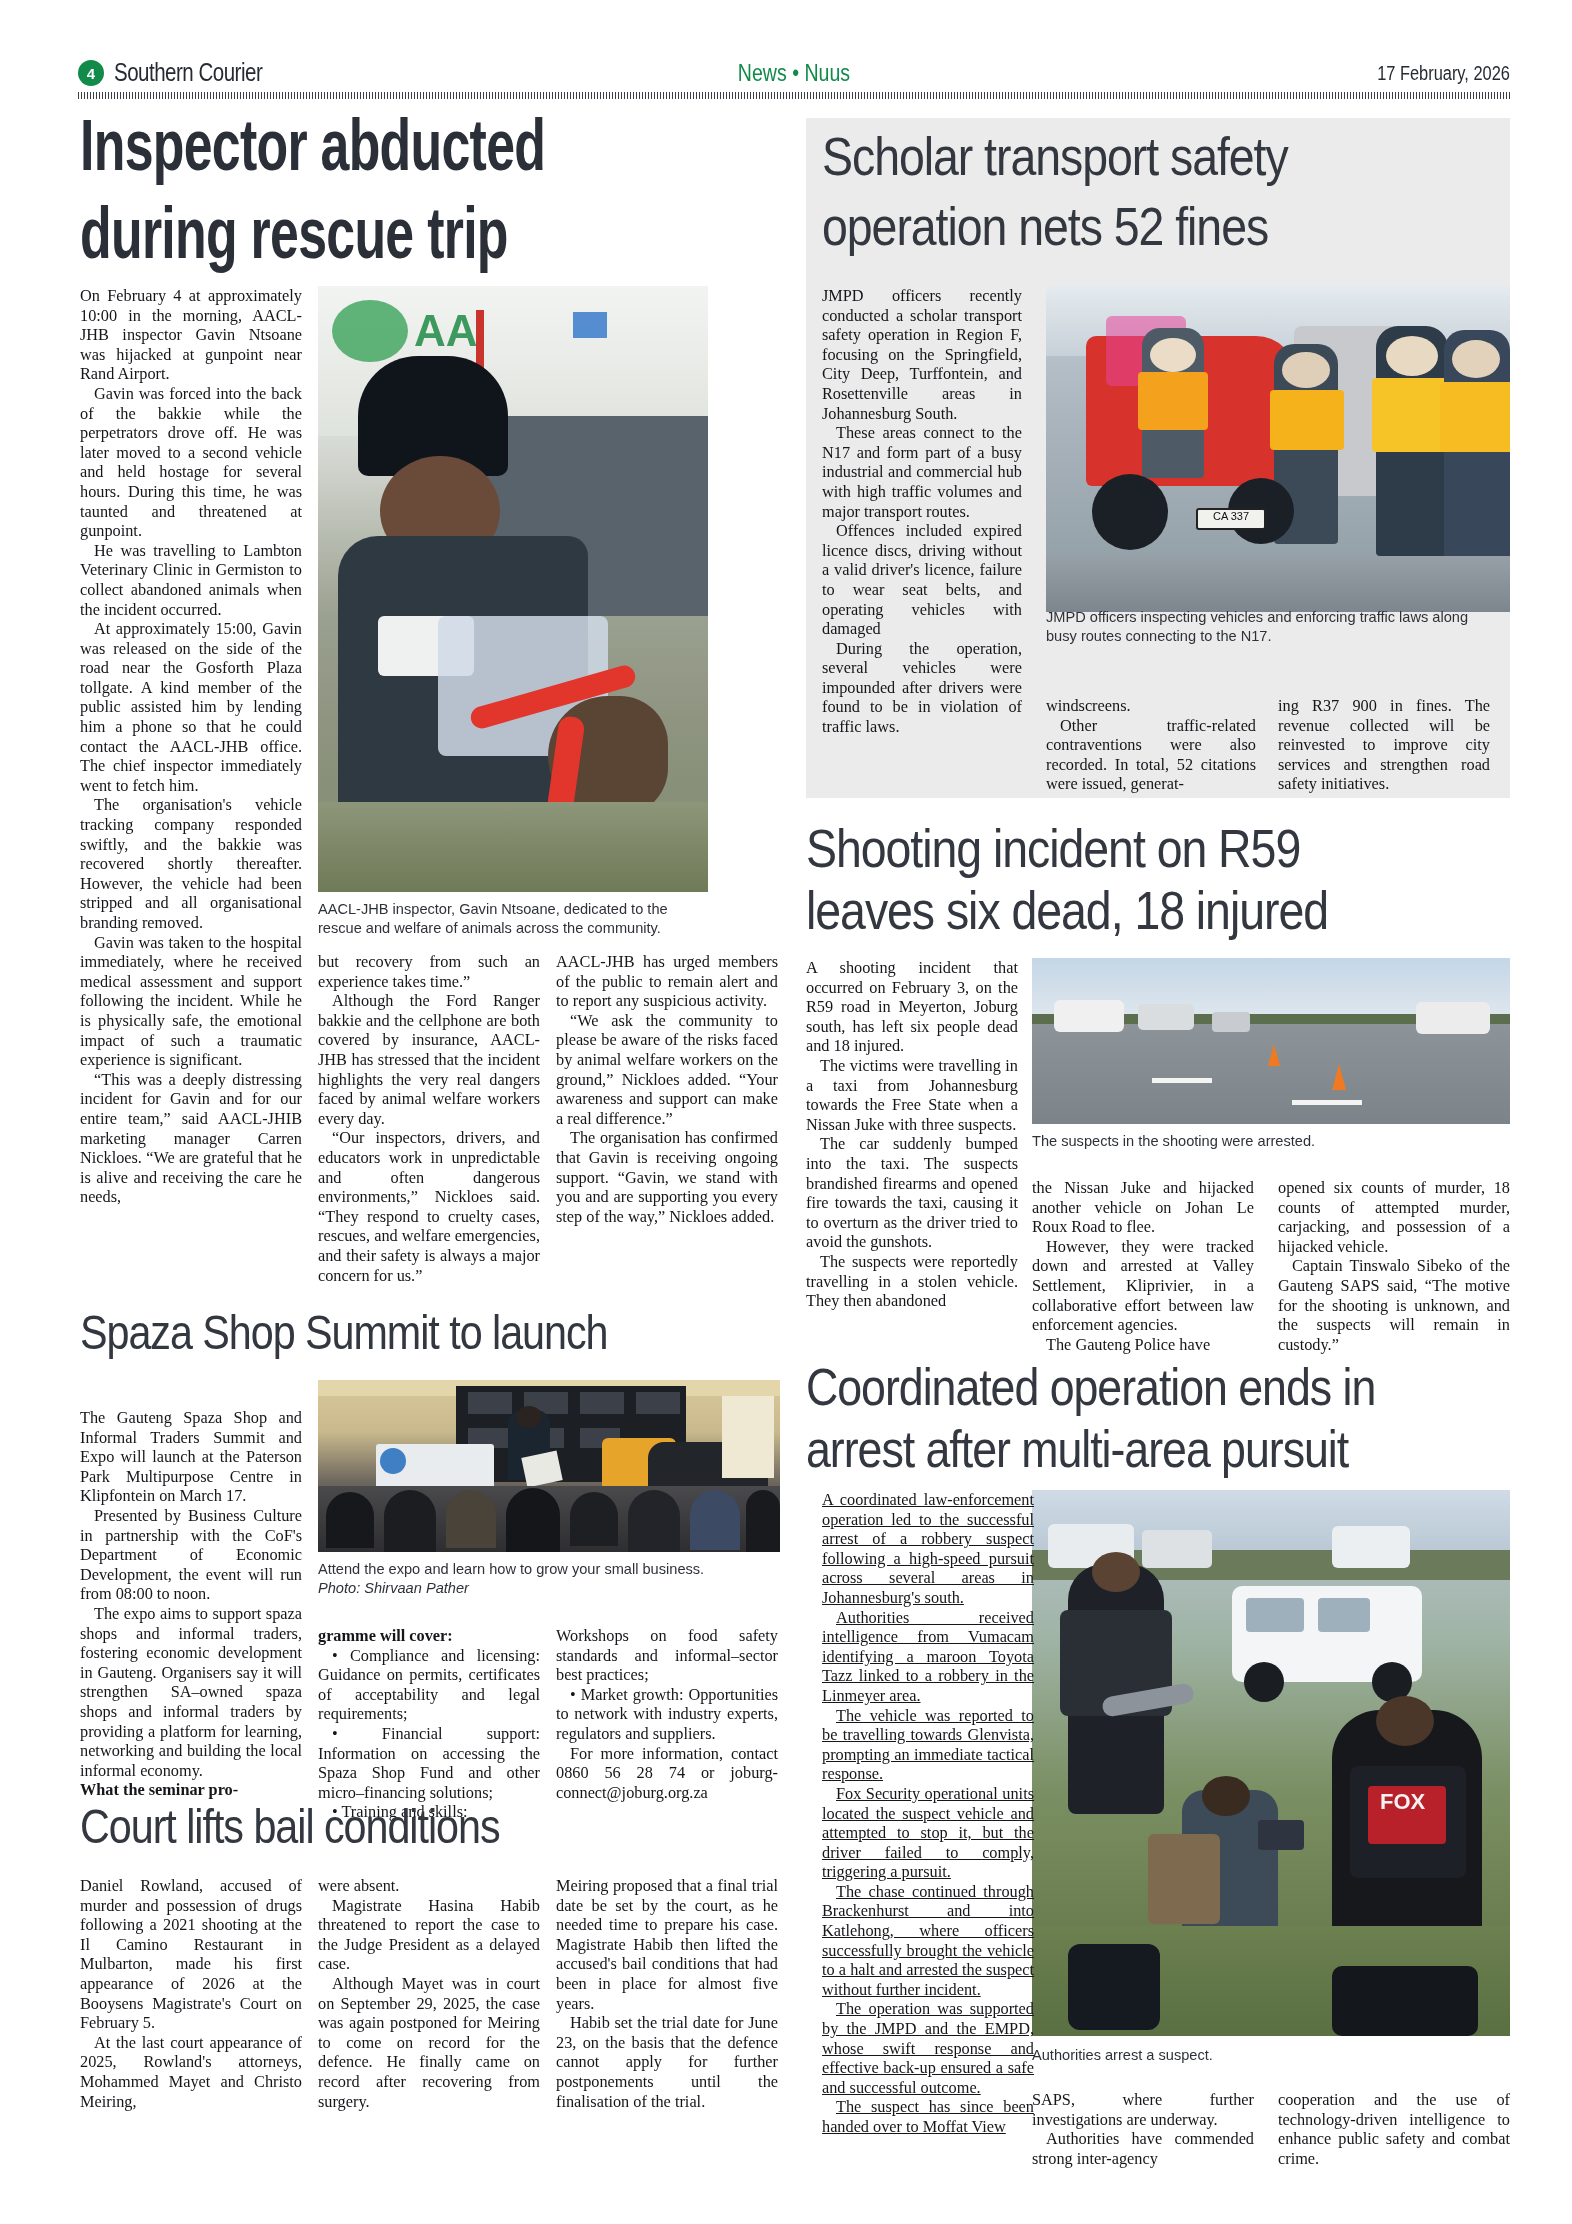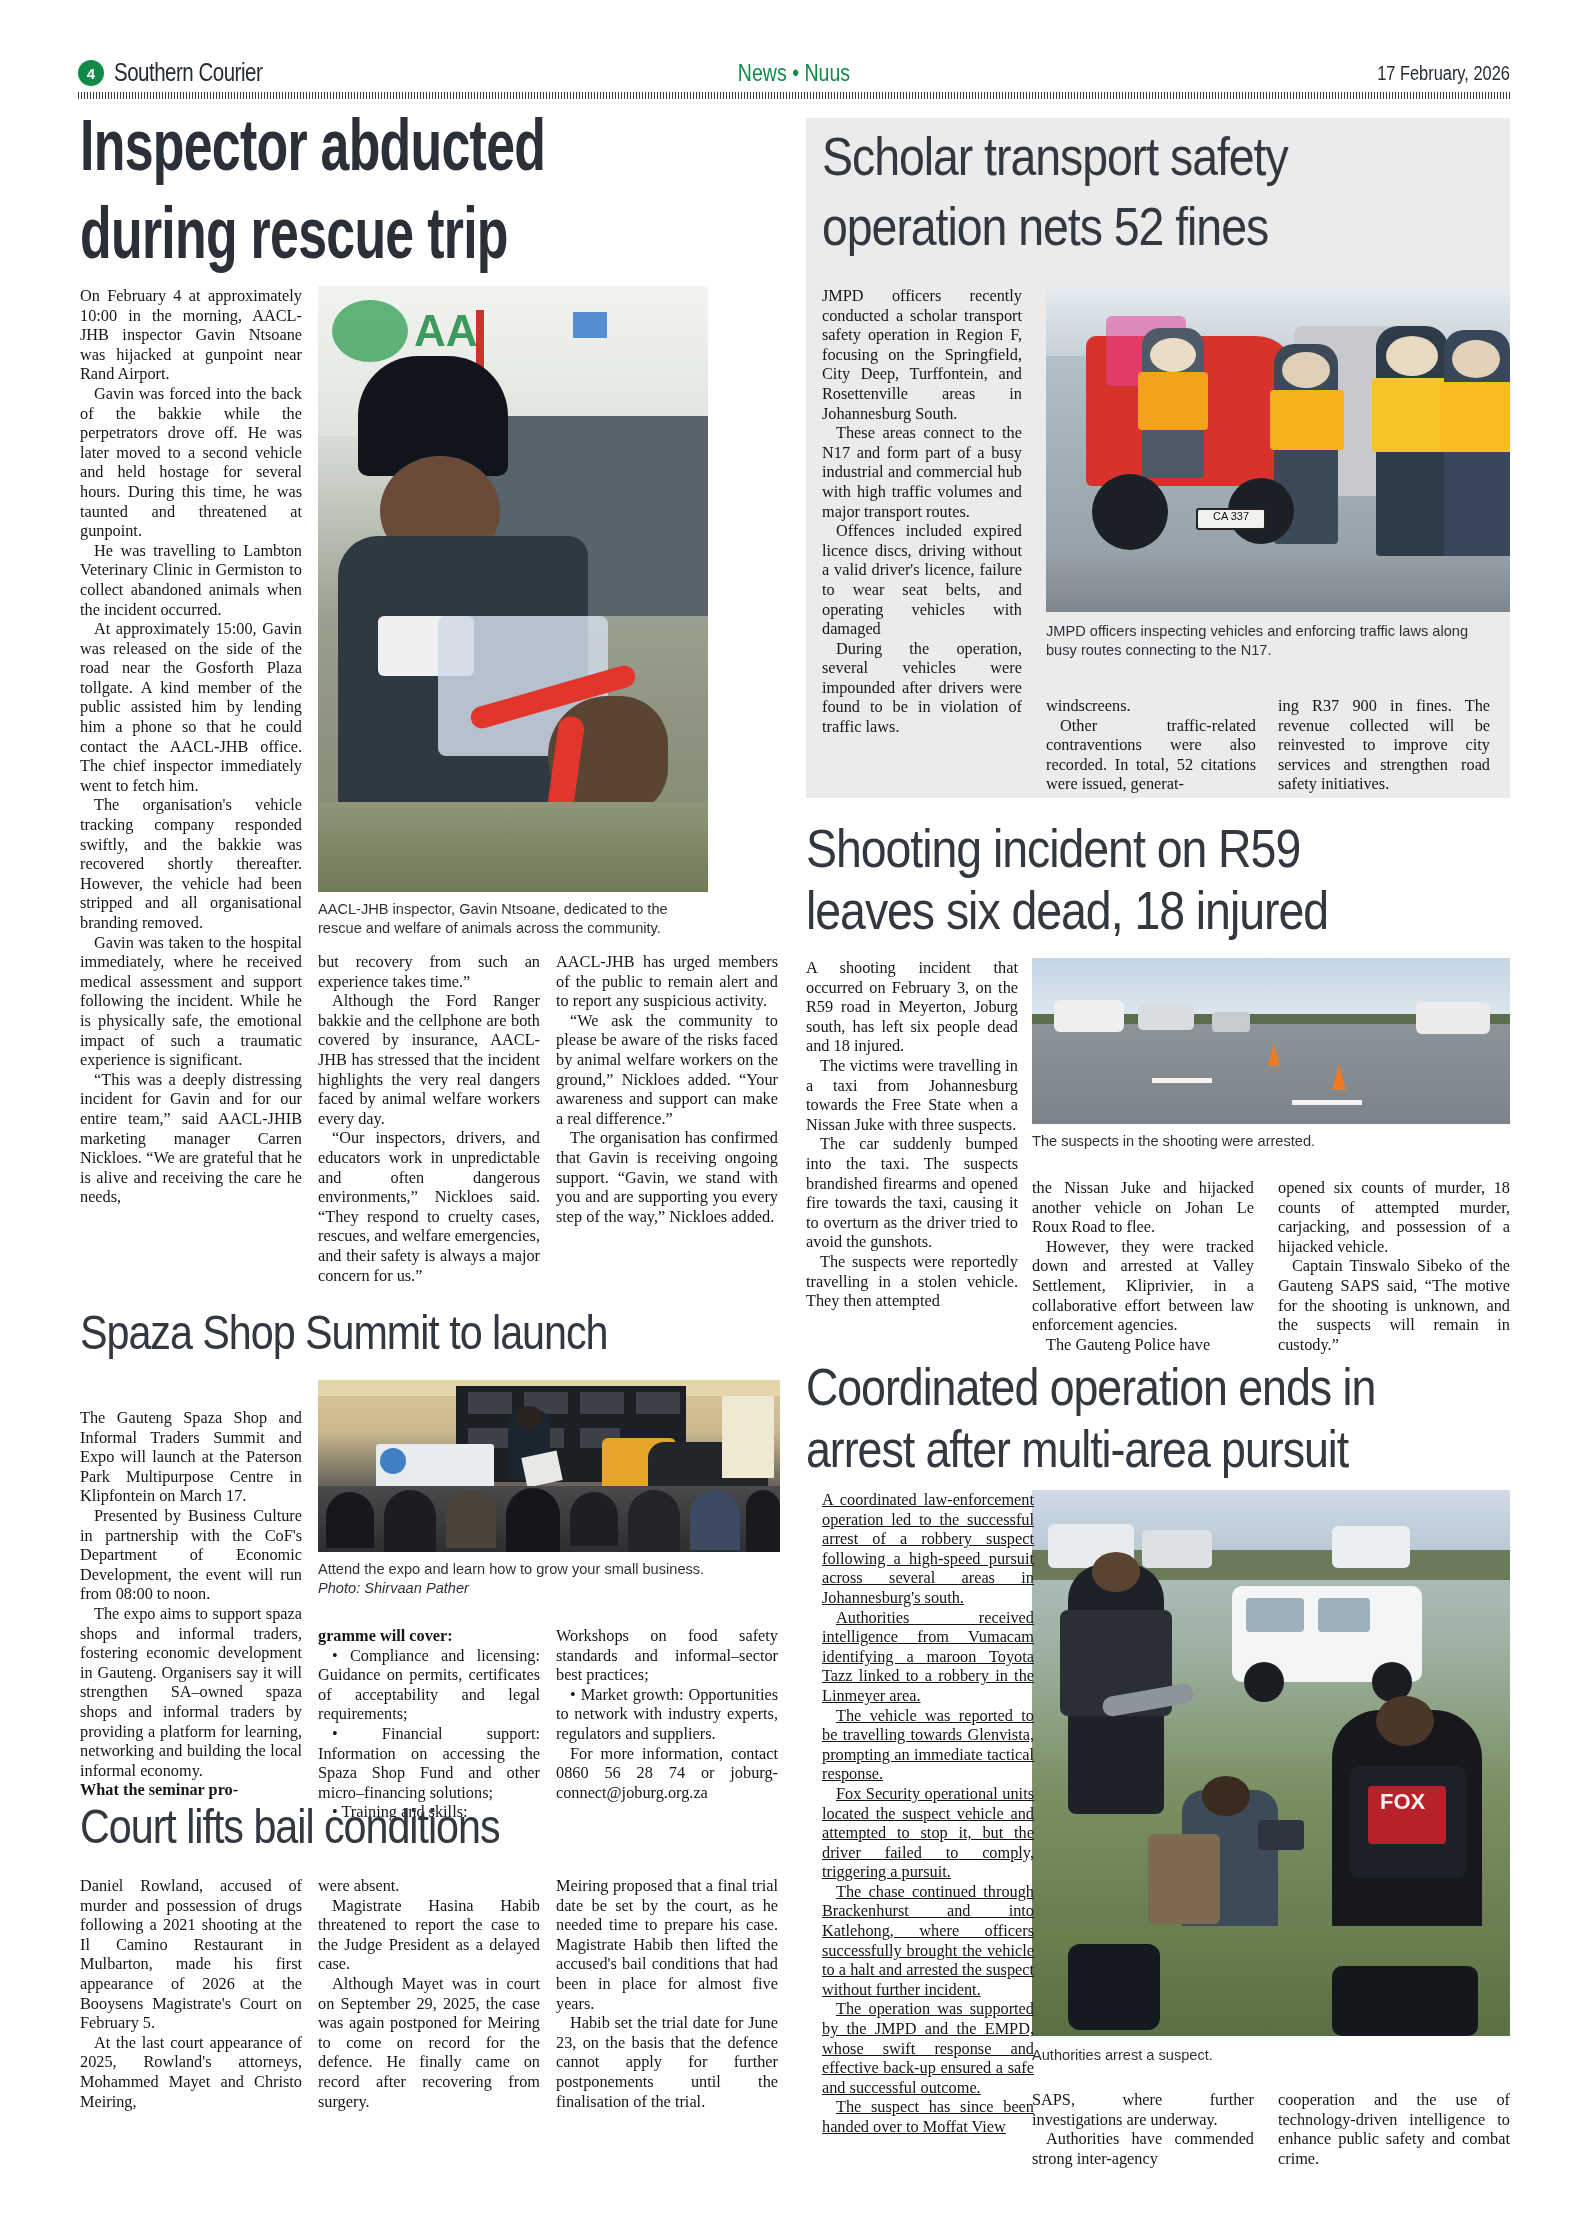--- a/index.html
+++ b/index.html
@@ -186,21 +186,21 @@
   <div style="position:absolute;left:326px;top:92px;width:82px;height:74px;background:#f7c427;border-radius:4px;"></div>
   <div style="position:absolute;left:398px;top:44px;width:66px;height:230px;background:#39475a;border-radius:20px 20px 4px 4px;"></div>
   <div style="position:absolute;left:406px;top:54px;width:48px;height:38px;background:#e2d2bc;border-radius:50%;"></div>
   <div style="position:absolute;left:394px;top:96px;width:76px;height:70px;background:#f6bc22;border-radius:4px;"></div>
   <div style="position:absolute;left:46px;top:188px;width:76px;height:76px;background:#1b2026;border-radius:50%;"></div>
   <div style="position:absolute;left:182px;top:192px;width:66px;height:66px;background:#1b2026;border-radius:50%;"></div>
   <div style="position:absolute;left:150px;top:222px;width:70px;height:22px;background:#f1f1ee;border:2px solid #222;border-radius:3px;font-size:11px;text-align:center;color:#111;font-family:'Liberation Sans',sans-serif;">CA 337</div>
   <div style="position:absolute;left:0;bottom:0;width:100%;height:56px;background:linear-gradient(180deg,#97a0a6,#7c868c);"></div>
 </div>
 
-<div class="caption" style="left:1046px; top:622px; width:446px;">JMPD officers inspecting vehicles and enforcing traffic laws along busy routes connecting to the N17.</div>
+<div class="caption" style="left:1046px; top:608px; width:446px;">JMPD officers inspecting vehicles and enforcing traffic laws along busy routes connecting to the N17.</div>
 
 <div class="body-col" id="sch-c1" style="left:822px; top:286px; width:200px;">
     <p class="noind">JMPD officers recently conducted a scholar transport safety operation in Region F, focusing on the Springfield, City Deep, Turffontein, and Rosettenville areas in Johannesburg South.</p>
     <p class="">These areas connect to the N17 and form part of a busy industrial and commercial hub with high traffic volumes and major transport routes.</p>
     <p class="">Offences included expired licence discs, driving without a valid driver's licence, failure to wear seat belts, and operating vehicles with damaged</p>
     <p class="">During the operation, several vehicles were impounded after drivers were found to be in violation of traffic laws.</p>
   </div>
 <div class="body-col" id="sch-c2" style="left:1046px; top:696px; width:210px;">
     <p class="noind">windscreens.</p>
     <p class="">Other traffic-related contraventions were also recorded. In total, 52 citations were issued, generat-</p>
@@ -226,21 +226,21 @@
   <div style="position:absolute;left:120px;top:120px;width:60px;height:5px;background:#f4f4f2;"></div>
   <div style="position:absolute;left:260px;top:142px;width:70px;height:5px;background:#f4f4f2;"></div>
 </div>
 
 <div class="caption" style="left:1032px; top:1132px; width:478px;">The suspects in the shooting were arrested.</div>
 
 <div class="body-col" id="sho-c1" style="left:806px; top:958px; width:212px;">
     <p class="noind">A shooting incident that occurred on February 3, on the R59 road in Meyerton, Joburg south, has left six people dead and 18 injured.</p>
     <p class="">The victims were travelling in a taxi from Johannesburg towards the Free State when a Nissan Juke with three suspects.</p>
     <p class="">The car suddenly bumped into the taxi. The suspects brandished firearms and opened fire towards the taxi, causing it to overturn as the driver tried to avoid the gunshots.</p>
-    <p class="">The suspects were reportedly travelling in a stolen vehicle. They then attempted</p>
+    <p class="">The suspects were reportedly travelling in a stolen vehicle. They then abandoned</p>
   </div>
 <div class="body-col" id="sho-c2" style="left:1032px; top:1178px; width:222px;">
     <p class="noind">the Nissan Juke and hijacked another vehicle on Johan Le Roux Road to flee.</p>
     <p class="">However, they were tracked down and arrested at Valley Settlement, Kliprivier, in a collaborative effort between law enforcement agencies.</p>
     <p class="">The Gauteng Police have</p>
   </div>
 <div class="body-col" id="sho-c3" style="left:1278px; top:1178px; width:232px;">
     <p class="noind">opened six counts of murder, 18 counts of attempted murder, carjacking, and possession of a hijacked vehicle.</p>
     <p class="">Captain Tinswalo Sibeko of the Gauteng SAPS said, “The motive for the shooting is unknown, and the suspects will remain in custody.”</p>
   </div>

